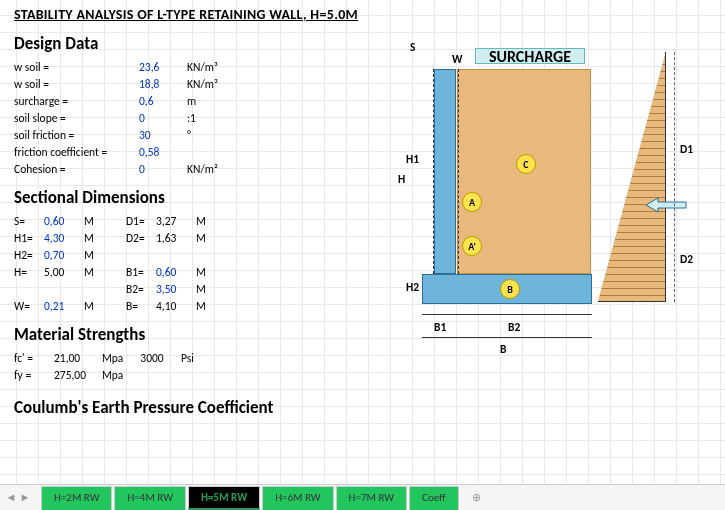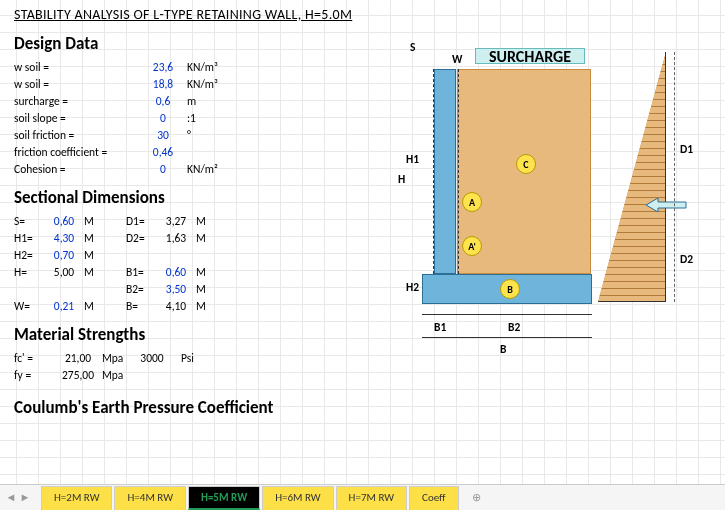--- a/index.html
+++ b/index.html
@@ -1,22 +1,22 @@
 <!DOCTYPE html>
 <html><head>
 <meta charset="utf-8">
 <style>
 *{margin:0;padding:0;box-sizing:border-box}
 body{font-family:Calibri,Arial,sans-serif;font-size:11.5px;background:#fff;width:725px;height:510px;overflow:hidden;position:relative}
 .sheet{position:absolute;inset:0;background-image:linear-gradient(to right,#e8e8e8 1px,transparent 1px),linear-gradient(to bottom,#e8e8e8 1px,transparent 1px);background-size:22px 17px;background-position:-6px -2px;padding:6px 14px}
-.title{font-weight:normal;font-size:14px;text-decoration:underline;letter-spacing:.3px;margin-bottom:10px}
+.title{font-weight:bold;font-size:14px;text-decoration:underline;letter-spacing:.3px;margin-bottom:10px}
 .section{font-weight:bold;font-size:17px;margin:10px 0 4px}
 .row{display:flex;align-items:center;height:17px}
 .row .lbl{width:125px}
-.row .val{width:48px;text-align:center;color:#0033cc;}
+.row .val{width:48px;text-align:left;color:#0033cc;}
 .row .k1{width:16px}.row .k2{width:12px}.row .unit{width:48px}
 .grid2{display:flex;gap:22px}
 .colA,.colB{display:flex;flex-direction:column}
 .colA .row .lbl{width:30px}
 .colA .row .val{width:40px}
 .colA .row .unit{width:20px}
 .colB .row .lbl{width:30px}
 .colB .row .val{width:40px}
 .colB .row .unit{width:20px}
 .mat .row .lbl{width:40px}
@@ -49,21 +49,21 @@
 .triBorder{position:absolute;left:0;top:0;width:68px;height:250px;border-right:1px solid #333;border-bottom:1px solid #333}
 .hatch{position:absolute;left:0;top:0;width:68px;height:250px;background:repeating-linear-gradient(0deg,transparent 0,transparent 6px,#b07b3a 6px,#b07b3a 7px);clip-path:polygon(100% 0,100% 100%,0 100%)}
 .arrow{position:absolute;left:276px;top:154px}
 .arrow svg{display:block}
 .dimD1{position:absolute;left:310px;top:100px;font-weight:bold}
 .dimD2{position:absolute;left:310px;top:210px;font-weight:bold}
 .vline{position:absolute;left:304px;top:10px;height:250px;border-left:1px dashed #666}
 
 .tabbar{position:absolute;left:0;bottom:0;right:0;height:26px;background:#f5f5f5;border-top:1px solid #ccc;display:flex;align-items:center;padding:0 4px;font-size:11px}
 .navbtn{width:14px;height:18px;display:flex;align-items:center;justify-content:center;color:#999;cursor:pointer}
-.tab{padding:4px 12px;border:1px solid #ccc;border-bottom:none;background:#fde047;margin:0 1px;cursor:pointer;color:#333}
+.tab{padding:4px 12px;border:1px solid #ccc;border-bottom:none;background:#22c55e;margin:0 1px;cursor:pointer;color:#333}
 .tab.active{background:#000000;border-bottom:2px solid #239b56;color:#239b56;font-weight:600}
 .addtab{width:22px;height:22px;display:flex;align-items:center;justify-content:center;color:#999;margin-left:6px;border:1px solid transparent;border-radius:50%;cursor:pointer}
 </style>
 </head>
 <body>
 
 <div class="sheet">
   <div class="title">STABILITY ANALYSIS OF L-TYPE RETAINING WALL, H=5.0M</div>
 
   <div class="section">Design Data</div>
@@ -88,21 +88,21 @@
         <span class="val">0</span>
         <span class="unit">:1</span>
       </div>
     <div class="row">
         <span class="lbl">soil friction =</span>
         <span class="val">30</span>
         <span class="unit">°</span>
       </div>
     <div class="row">
         <span class="lbl">friction coefficient =</span>
-        <span class="val">0,46</span>
+        <span class="val">0,58</span>
         <span class="unit"></span>
       </div>
     <div class="row">
         <span class="lbl">Cohesion =</span>
         <span class="val">0</span>
         <span class="unit">KN/m²</span>
       </div>
   </div>
 
   <div class="section">Sectional Dimensions</div>

